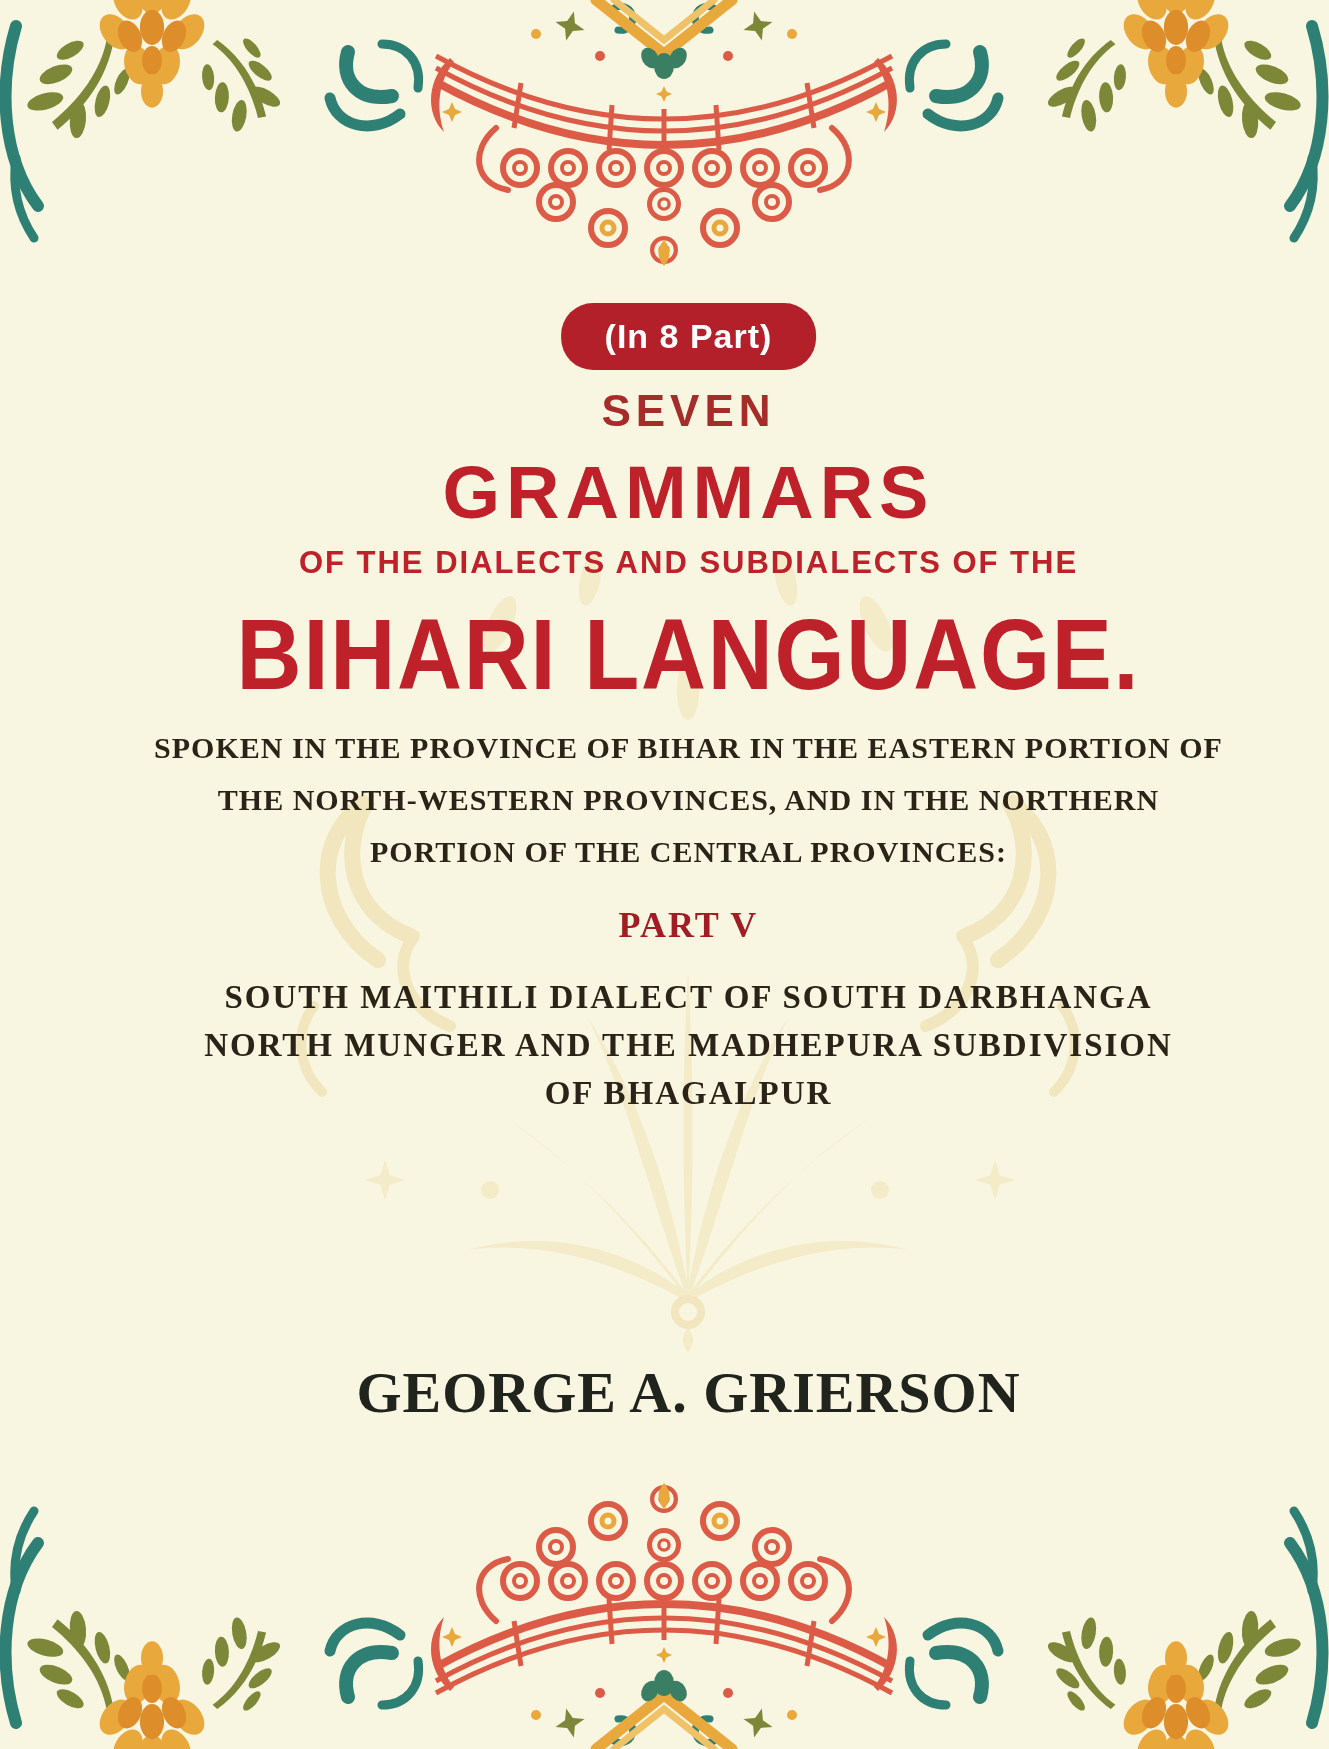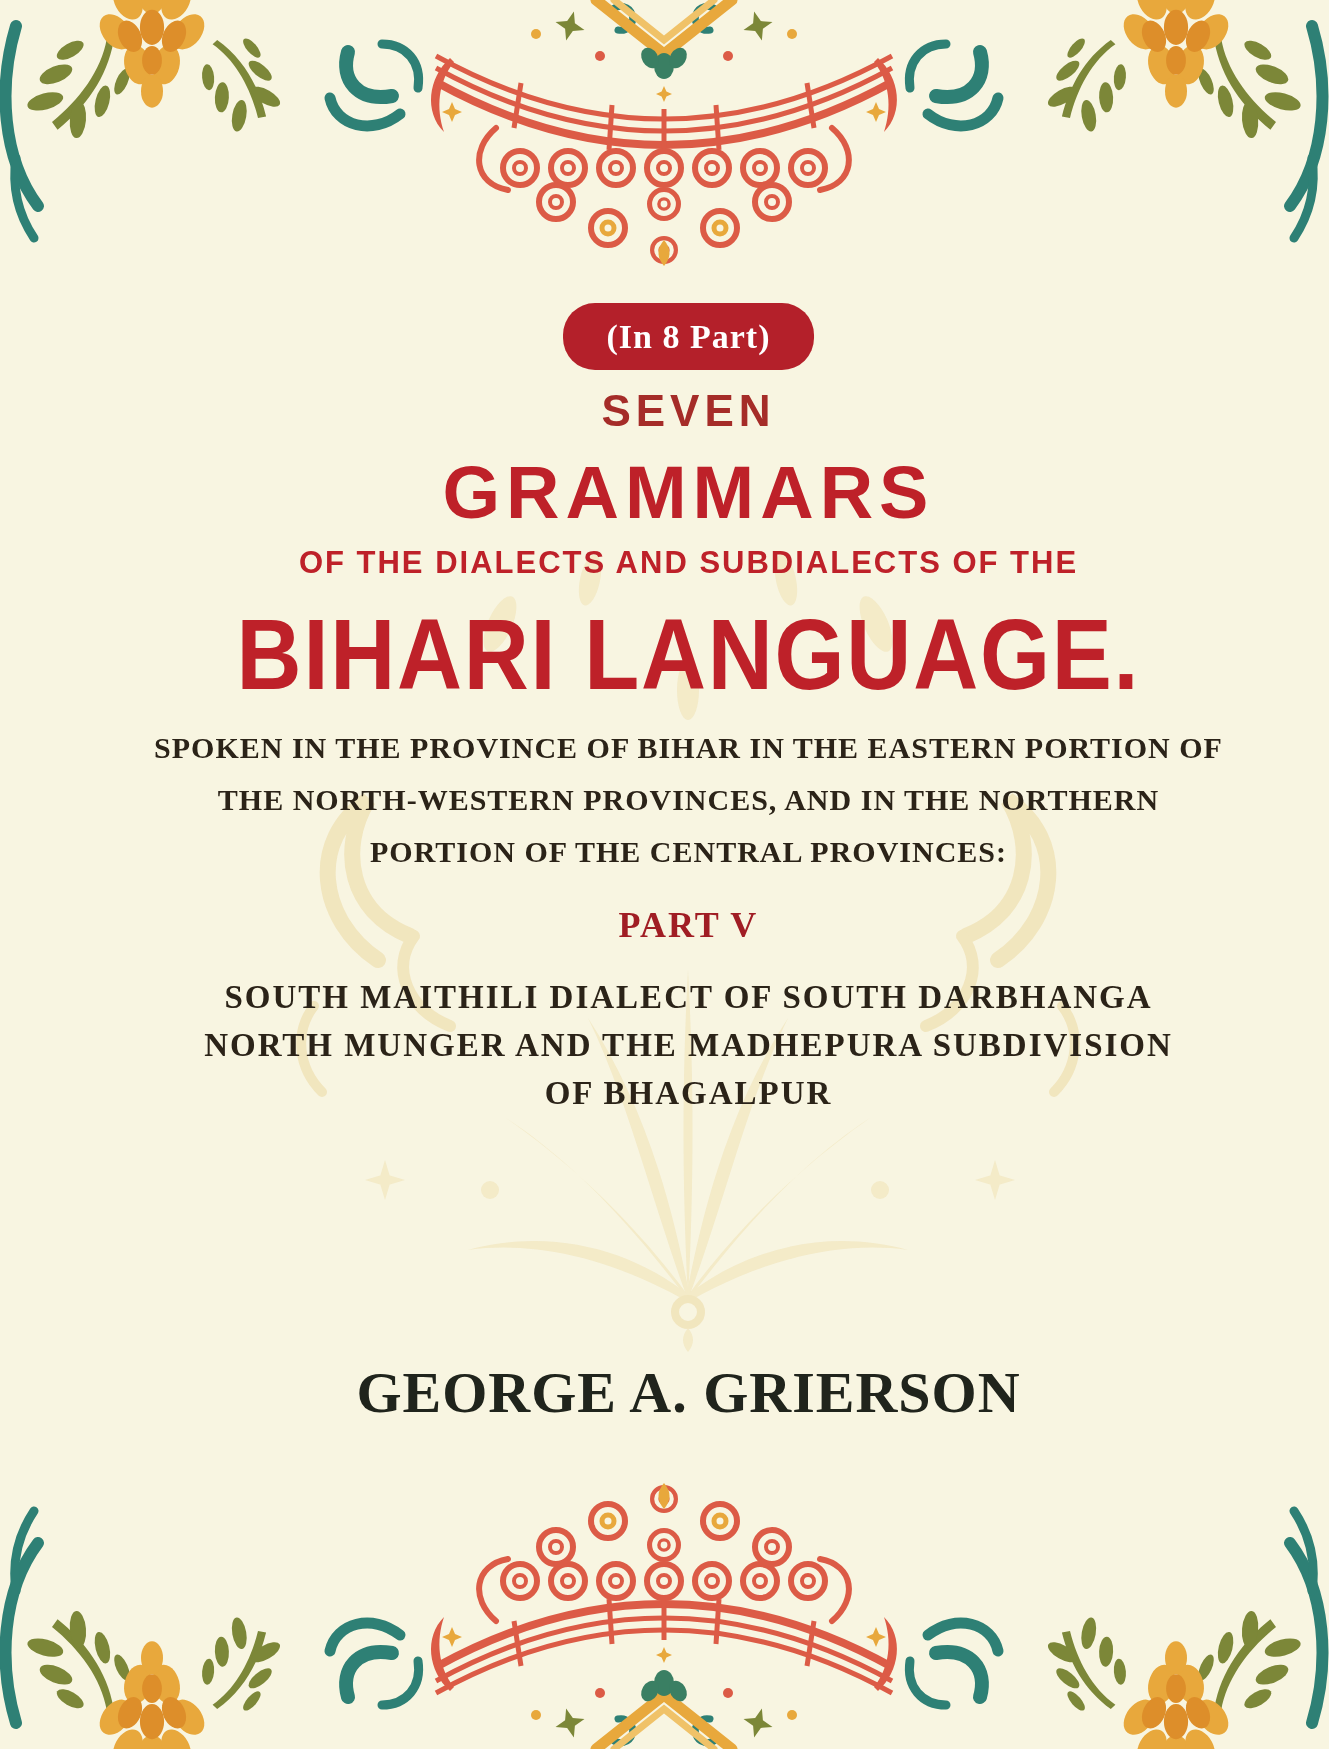--- a/index.html
+++ b/index.html
@@ -22,21 +22,21 @@
   .f-olive{fill:var(--ornament-olive)}
   .f-gold{fill:var(--ornament-gold)}   .s-gold{stroke:var(--ornament-gold);fill:none}
   .s-goldlt{stroke:var(--ornament-gold-light);fill:none}
   .f-goldmid{fill:#DD8E2A}
   .s-tan{stroke:var(--watermark-tan);fill:none} .f-tan{fill:var(--watermark-tan-fill)}
   .txt{position:absolute;left:0;width:100%;text-align:center;transform:translateX(24px);white-space:nowrap;}
   .badge{
     position:absolute; top:303px; left:50%; transform:translateX(calc(-50% + 24px));
     height:67px; line-height:67px; padding:0 44px; border-radius:32px;
     background:var(--badge-bg); color:var(--badge-text);
-    font-size:34px; font-weight:bold; letter-spacing:1px;font-family:Liberation Serif, serif;
+    font-size:34px; font-weight:bold; letter-spacing:1px;
   }
   .t-seven   {top:389px; font-size:44px; line-height:44px; font-weight:bold; color:var(--seven-red);  letter-spacing:5px;}
   .t-grammars{top:456px; font-size:74px; line-height:74px; font-weight:bold; color:var(--title-red);  letter-spacing:6px;}
   .t-dialects{top:547px; font-size:31px; line-height:31px; font-weight:bold; color:var(--title-red);  letter-spacing:2px;}
   .t-bihari  {top:604px; font-size:100px;line-height:100px;font-weight:bold; color:var(--title-red);  letter-spacing:2px;
               transform:translateX(24px) scaleX(0.9);}
   .t-desc    {top:722px; font-family:"Liberation Serif",serif; font-size:30px; line-height:52px;
               font-weight:bold; color:var(--ink); letter-spacing:1px;}
   .t-part    {top:907px; font-family:"Liberation Serif",serif; font-size:36px; line-height:36px;
               font-weight:bold; color:var(--part-red); letter-spacing:2px;}

